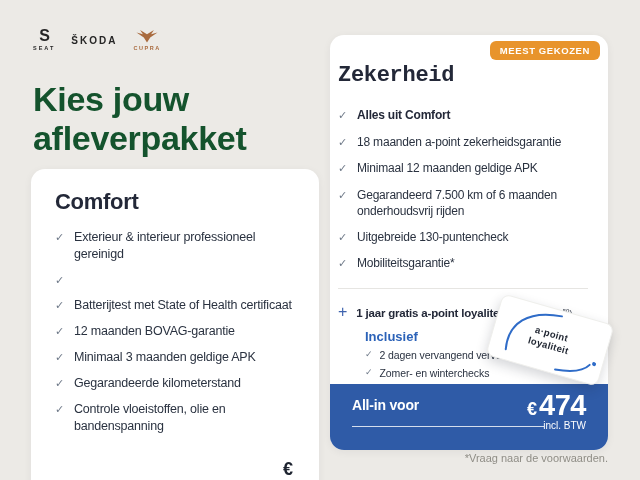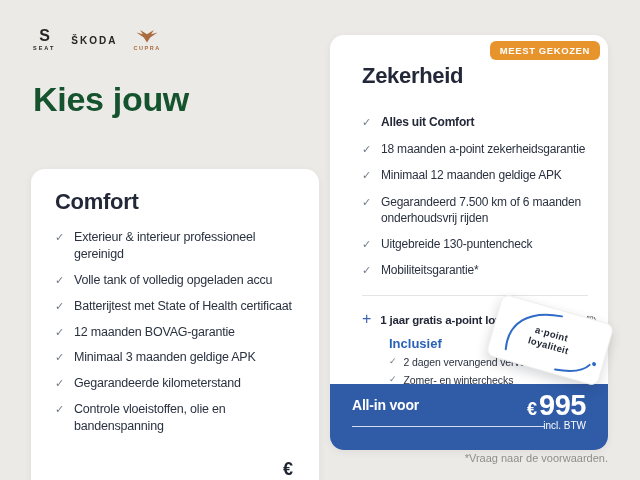--- a/index.html
+++ b/index.html
@@ -15,25 +15,25 @@
   .skoda-word { font-size:10px; font-weight:800; letter-spacing:2px; color:#262626; }
   .cupra .brand-label { color:#A96B3F; letter-spacing:1.6px; }
 
   
   .page-title { position:absolute; left:33px; top:80px; font-size:34px; font-weight:600;
                 color:#14532d; line-height:1.14; letter-spacing:-0.3px; }
 
   
   .card { position:absolute; background:#fff; border-radius:14px; box-shadow:0 2px 8px rgba(30,36,48,0.06); }
   .card-comfort { left:31px; top:169px; width:288px; height:340px; padding:20px 24px; }
-  .card-zekerheid { left:330px; top:35px; width:278px; height:415px; padding:20px 20px 0 32px; }
+  .card-zekerheid { left:330px; top:35px; width:278px; height:415px; padding:20px 20px 0 8px; }
 
   .card-title { font-size:22px; font-weight:700; color:#232838; letter-spacing:-0.3px; }
   .card-comfort .card-title { margin-bottom:14px; }
-  .card-zekerheid .card-title { margin-top:8px; margin-bottom:25px; }
+  .card-zekerheid .card-title { margin-top:8px; margin-bottom:19px;font-family:Liberation Mono, monospace; }
 
   ul.checks { list-style:none; }
   ul.checks li { display:flex; align-items:flex-start; gap:10px; margin-bottom:9px;
                  font-size:12px; line-height:1.35; color:#2A3240; letter-spacing:-0.2px; }
   ul.checks li .chk { color:#6E7988; font-size:11px; line-height:1.5; flex:0 0 auto; }
   ul.checks li.bold .txt { font-weight:700; color:#232838; }
   .card-comfort ul.checks li { font-size:12.5px; }
   .card-comfort ul.checks li .txt { max-width:224px; }
   .card-zekerheid ul.checks li { margin-bottom:10px; }
   .card-zekerheid ul.checks li .txt { max-width:218px; }
@@ -97,32 +97,32 @@
     <div class="brand cupra">
       <svg width="22" height="13" viewBox="0 0 24 14">
         <path d="M12 4.5 L4.5 0 L7.5 4.5 L0.5 2.5 L8.5 8 L12 13.5 L15.5 8 L23.5 2.5 L16.5 4.5 L19.5 0 Z" fill="#A96B3F"></path>
       </svg>
       <span class="brand-label">CUPRA</span>
     </div>
   </div>
 
   <div class="page-title">
     <div>Kies jouw</div>
+    <div>afleverpakket</div>
   </div>
 
   <div class="card card-comfort">
     <div class="card-title">Comfort</div>
     <ul class="checks">
       <li>
           <span class="chk">✓</span>
           <span class="txt">Exterieur &amp; interieur professioneel gereinigd</span>
         </li>
       <li>
           <span class="chk">✓</span>
-          <span class="txt">Volle tank of volledig opgeladen accu</span>
         </li>
       <li>
           <span class="chk">✓</span>
           <span class="txt">Batterijtest met State of Health certificaat</span>
         </li>
       <li>
           <span class="chk">✓</span>
           <span class="txt">12 maanden BOVAG-garantie</span>
         </li>
       <li>
@@ -214,21 +214,21 @@
         <div>loyaliteit</div>
       </div>
     </div>
 
     <div class="blue-footer">
       <div class="footer-label">All-in voor</div>
       <div class="footer-rule"></div>
       <div class="footer-price">
         <div class="price-line">
           <span class="price-cur">€</span>
-            <span class="price-num">995</span>
+            <span class="price-num">474</span>
         </div>
         <div class="price-note">incl. BTW</div>
       </div>
     </div>
   </div>
 
   <div class="fine-print">*Vraag naar de voorwaarden.</div>
 
 </div>
 

